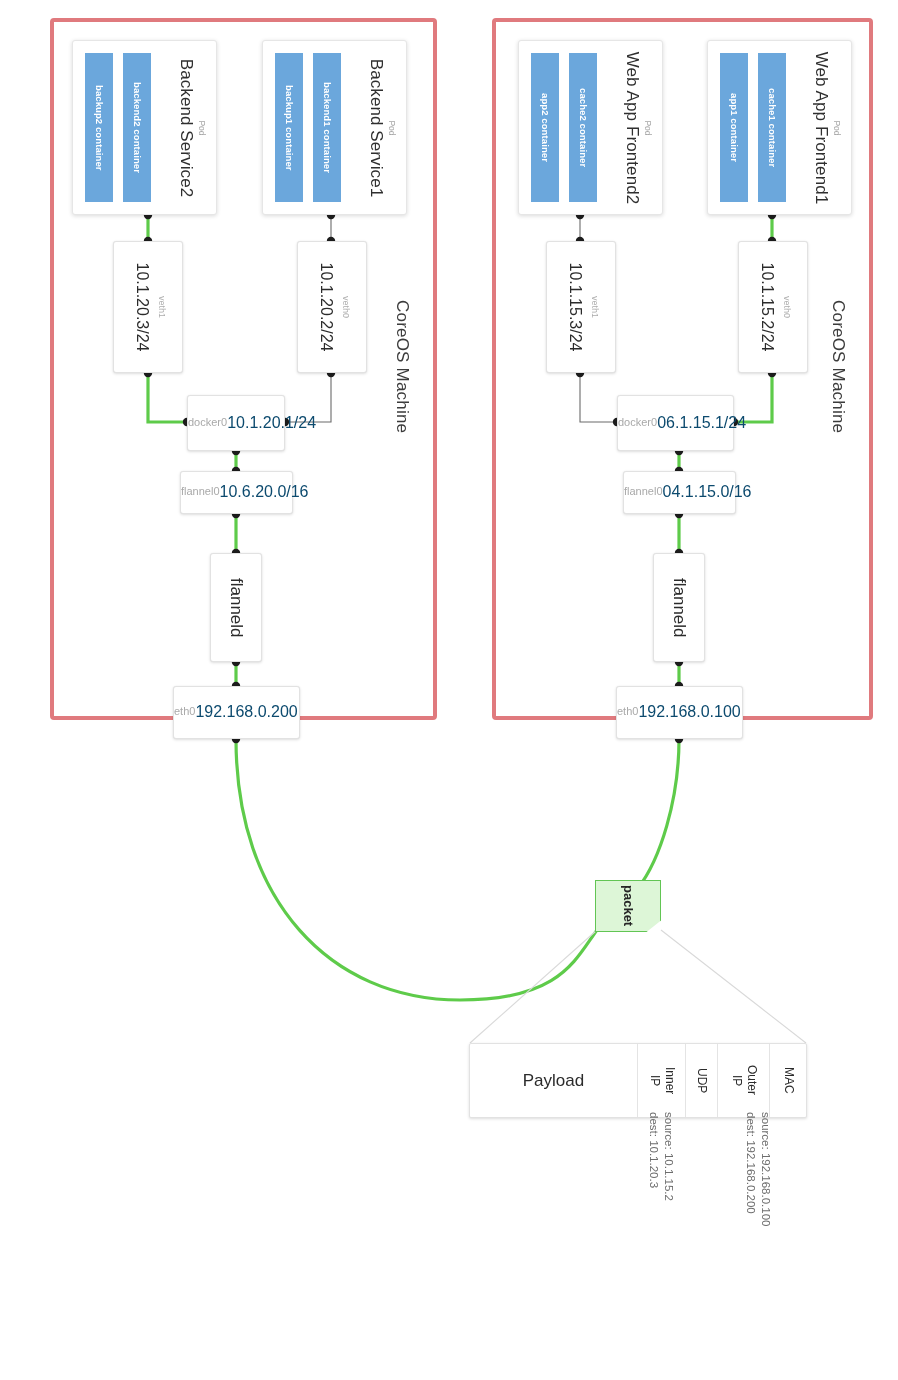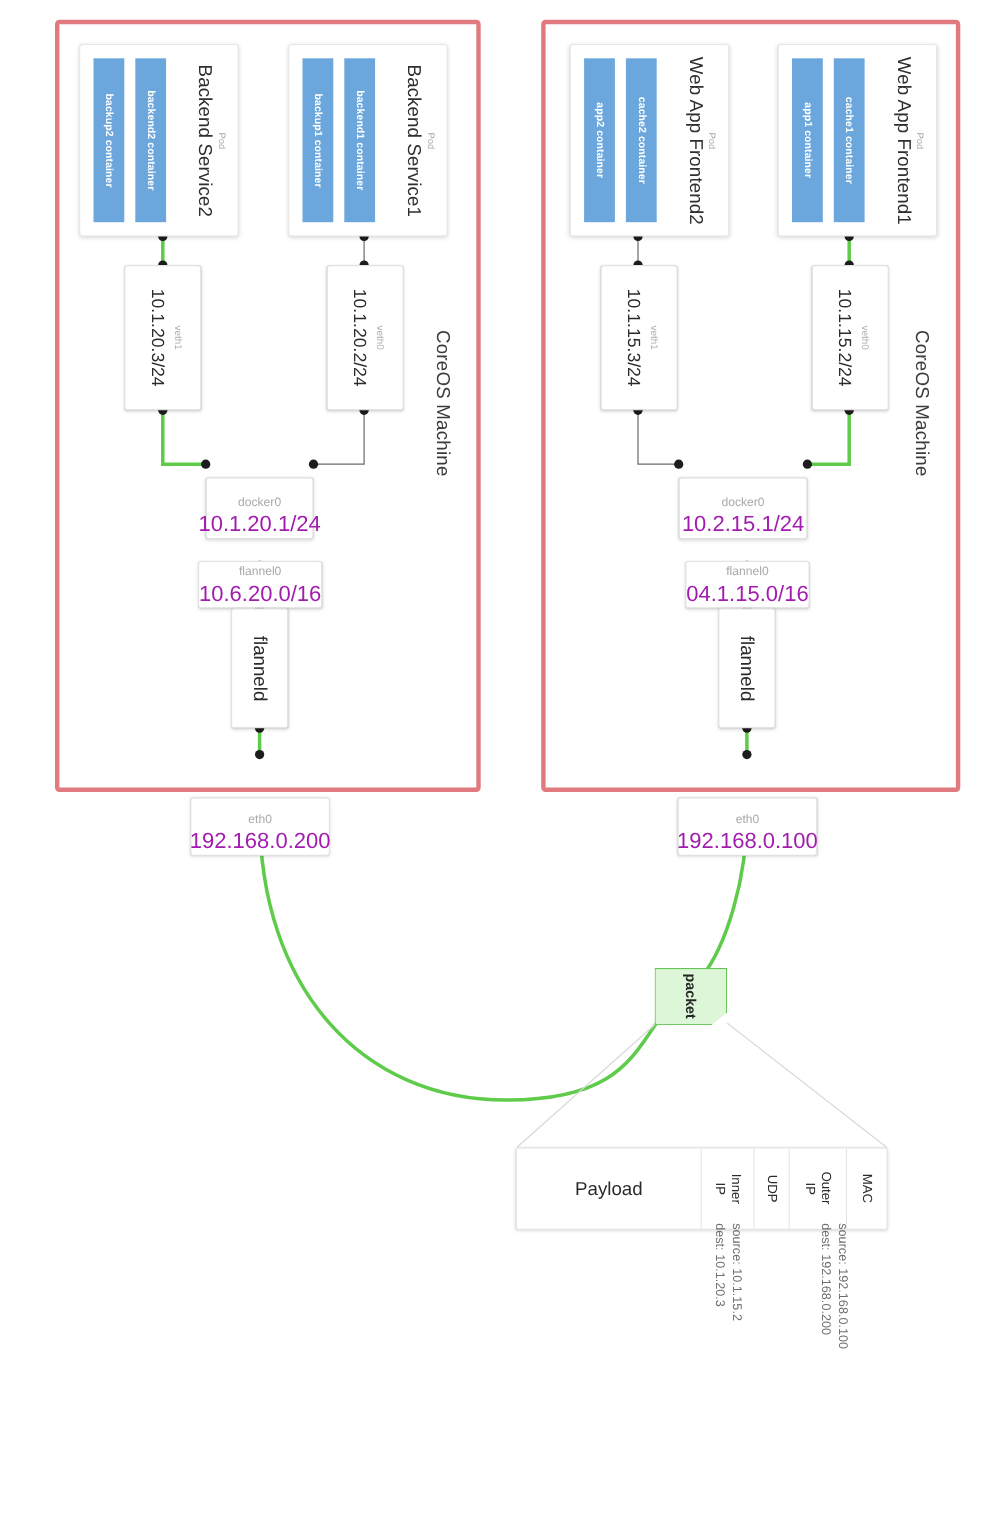--- a/index.html
+++ b/index.html
@@ -119,34 +119,32 @@
     writing-mode: vertical-rl;
     text-orientation: mixed;
     font-size: 16px;
     color: #2b2b2b;
     white-space: nowrap;
   }
 
   
   .hbox {
     display: flex;
-    flex-direction: column;
     align-items: center;
-    justify-content: flex-end;
-    margin-top: 39px;
+    justify-content: flex-start;
   }
   .hbox .h-sub {
     font-size: 11px;
     color: #a9a9a9;
     line-height: 1.15;
     margin-bottom: 2px;
   }
   .hbox .h-main {
-    font-size: 20px;
-    color: #a21caf;
+    font-size: 16px;
+    color: #0c4a6e;
     line-height: 1.15;
   }
 
   
   .vbox {
     display: flex;
     align-items: center;
     justify-content: center;
   }
   .vbox span {
@@ -404,21 +402,21 @@
     <div class="v-main">10.1.15.3/24</div>
   </div>
 
   <div class="node veth" style="left:738px; top:241px; width:70px; height:132px;">
     <div class="v-sub">veth0</div>
     <div class="v-main">10.1.15.2/24</div>
   </div>
 
   <div class="node hbox" style="left:617px; top:395px; width:117px; height:56px;">
     <div class="h-sub">docker0</div>
-    <div class="h-main">10.2.15.1/24</div>
+    <div class="h-main">06.1.15.1/24</div>
   </div>
 
   <div class="node hbox" style="left:623px; top:471px; width:113px; height:43px;">
     <div class="h-sub">flannel0</div>
     <div class="h-main">04.1.15.0/16</div>
   </div>
 
   <div class="node vbox" style="left:653px; top:553px; width:52px; height:109px;">
     <span>flanneld</span>
   </div>

